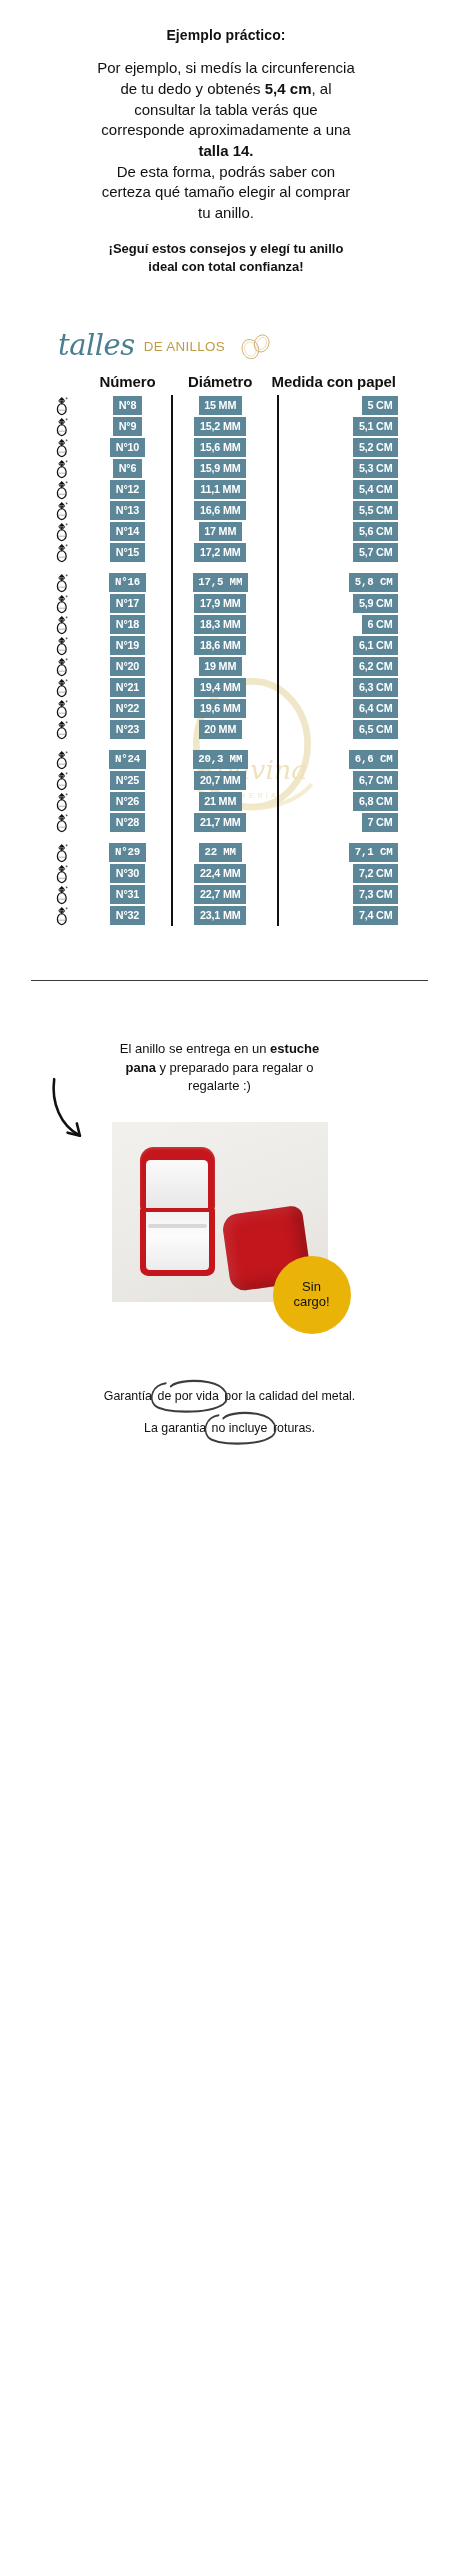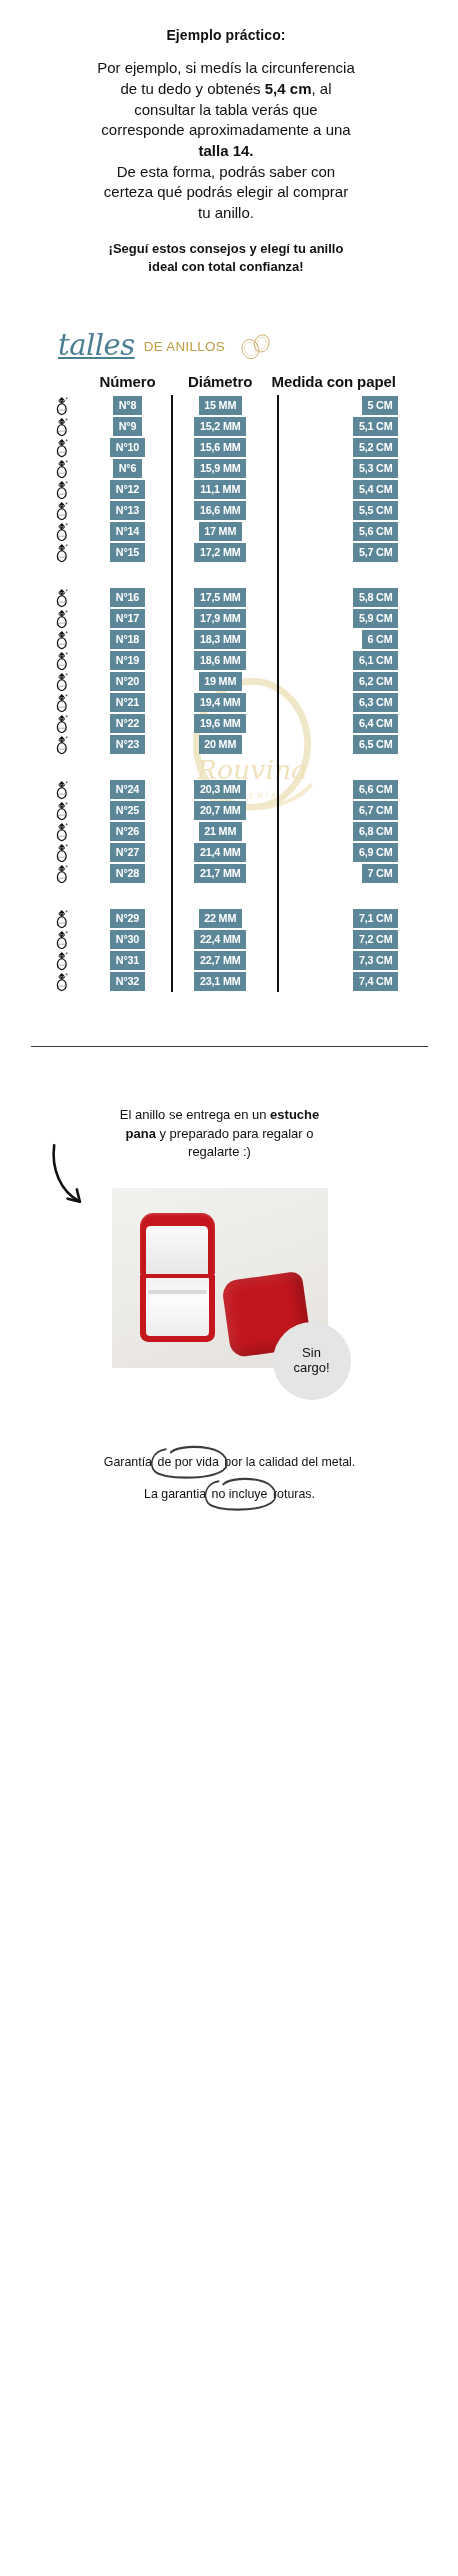--- a/index.html
+++ b/index.html
@@ -58,21 +58,20 @@
     height: 47px;
   }
   .brand-script {
     font-family: "DejaVu Serif", serif;
     font-style: italic;
     font-size: 29px;
     color: #4a7e91;
     line-height: 1;
     letter-spacing: -0.5px;
     transform: translateY(-1px);
-    text-decoration: underline;
   }
   .brand-sub {
     font-size: 13.4px;
     letter-spacing: 0.3px;
     color: #bf9b45;
     font-weight: 400;
   }
   .brand-rings {
     margin-left: 3.1px;
     flex: 0 0 auto;
@@ -125,21 +124,21 @@
     z-index: 3;
   }
   .rule-1 { left: 140px; }
   .rule-2 { left: 246px; }
 
   .row {
     display: flex;
     align-items: center;
     height: 21px;
   }
-  .row.gap-before { margin-top: 24px; }
+  .row.gap-before { margin-top: 9px; font-family: Liberation Mono, monospace; }
 
   .cell { display: flex; align-items: center; justify-content: center; }
   .cell.icon  { width: 61px; flex: 0 0 61px; }
   .cell.num   { width: 71px; flex: 0 0 71px; }
   .cell.sp    { width: 8.2px;  flex: 0 0 8.2px; }
   .cell.dia   { width: 98px; flex: 0 0 98px; justify-content: center; }
   .cell.med   { width: 129px; flex: 0 0 129px; justify-content: flex-end; }
 
   .chip {
     background: #5c8799;
@@ -257,21 +256,21 @@
                 inset 5.2px 4.1px 11.3px rgba(255,255,255,.10);
   }
 
   .badge {
     position: absolute;
     right: -23px;
     bottom: -32px;
     width: 78px;
     height: 78px;
     border-radius: 50%;
-    background: #e5e5e5;
+    background: #eab308;
     color: #111111;
     display: flex;
     flex-direction: column;
     align-items: center;
     justify-content: center;
     font-size: 13px;
     line-height: 1.15;
     text-align: center;
     font-weight: 400;
   }
@@ -310,21 +309,21 @@
 
 <section class="intro">
   <h1>Ejemplo práctico:</h1>
   <p>
     <span>Por ejemplo, si medís la circunferencia</span><br>
     <span>de tu dedo y obtenés </span><b>5,4 cm</b><span>, al</span><br>
     <span>consultar la tabla verás que</span><br>
     <span>corresponde aproximadamente a una</span><br>
     <b>talla 14.</b><br>
     <span>De esta forma, podrás saber con</span><br>
-    <span>certeza qué podrás elegir al comprar</span><br>
+    <span>certeza qué tamaño elegir al comprar</span><br>
     <span>tu anillo.</span>
   </p>
   <p class="cta">
     <span>¡Seguí estos consejos y elegí tu anillo</span><br>
     <span>ideal con total confianza!</span>
   </p>
 </section>
 
 <section class="table-card">
 
@@ -784,42 +783,20 @@
           <svg class="ringicon" width="17.5" height="20.6" viewBox="0 0 34 40">
             <path d="M17 4 L24 11 L17 19 L10 11 Z" fill="#111"></path>
             <path d="M10 11 L24 11" stroke="#fff" stroke-width=".8"></path>
             <path d="M13 11 L17 19 L21 11" stroke="#fff" stroke-width=".7" fill="none"></path>
             <path d="M26.5 4.5 l0 4 M24.5 6.5 l4 0" stroke="#111" stroke-width="1"></path>
             <ellipse cx="17" cy="27.5" rx="8.5" ry="10.5" fill="none" stroke="#111" stroke-width="2.4"></ellipse>
             <path d="M8.8 29.5 L25.2 29.5" stroke="#666" stroke-width="1"></path>
           </svg>
         </div>
         <div class="cell num">
-          <span class="chip">N°27</span>
-        </div>
-        <div class="cell sp"></div>
-        <div class="cell dia">
-          <span class="chip">21,4 MM</span>
-        </div>
-        <div class="cell med">
-          <span class="chip">6,9 CM</span>
-        </div>
-      </div>
-      <div class="row">
-        <div class="cell icon">
-          <svg class="ringicon" width="17.5" height="20.6" viewBox="0 0 34 40">
-            <path d="M17 4 L24 11 L17 19 L10 11 Z" fill="#111"></path>
-            <path d="M10 11 L24 11" stroke="#fff" stroke-width=".8"></path>
-            <path d="M13 11 L17 19 L21 11" stroke="#fff" stroke-width=".7" fill="none"></path>
-            <path d="M26.5 4.5 l0 4 M24.5 6.5 l4 0" stroke="#111" stroke-width="1"></path>
-            <ellipse cx="17" cy="27.5" rx="8.5" ry="10.5" fill="none" stroke="#111" stroke-width="2.4"></ellipse>
-            <path d="M8.8 29.5 L25.2 29.5" stroke="#666" stroke-width="1"></path>
-          </svg>
-        </div>
-        <div class="cell num">
           <span class="chip">N°28</span>
         </div>
         <div class="cell sp"></div>
         <div class="cell dia">
           <span class="chip">21,7 MM</span>
         </div>
         <div class="cell med">
           <span class="chip">7 CM</span>
         </div>
       </div>

